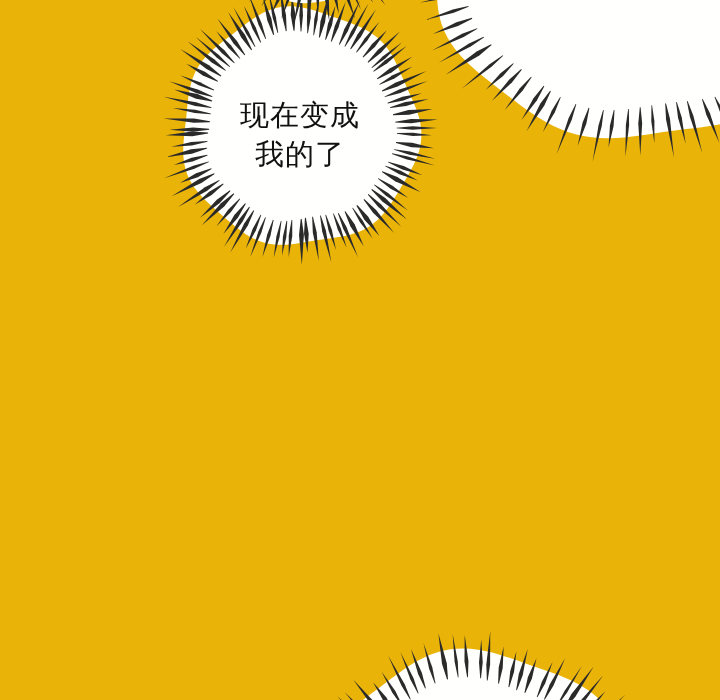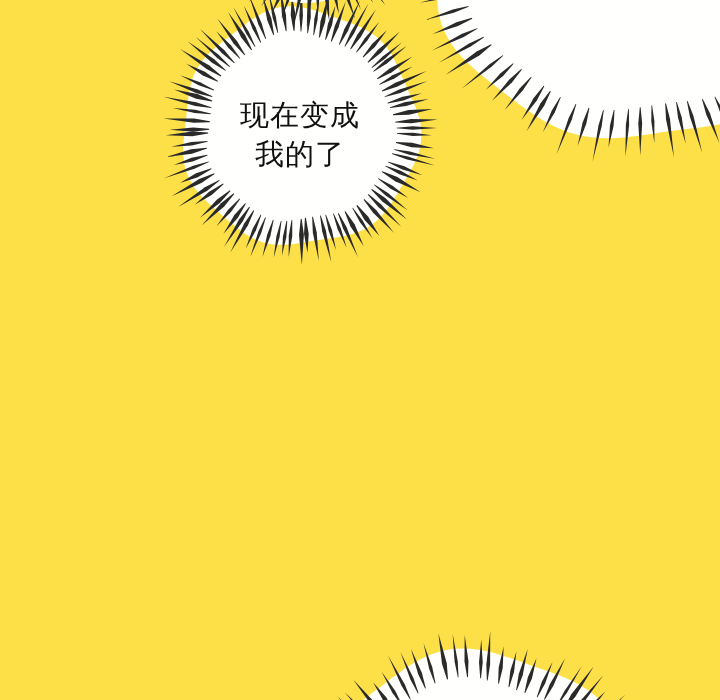--- a/index.html
+++ b/index.html
@@ -7,21 +7,21 @@
     padding: 0;
     background: #ffffff;
   }
   body {
     font-family: "Liberation Sans", "DejaVu Sans", sans-serif;
   }
   #stage {
     position: relative;
     width: 720px;
     height: 700px;
-    background: #fde047;
+    background: #eab308;
     overflow: hidden;
   }
   #art {
     position: absolute;
     left: 0;
     top: 0;
     width: 720px;
     height: 700px;
   }
   .bubble-text {

